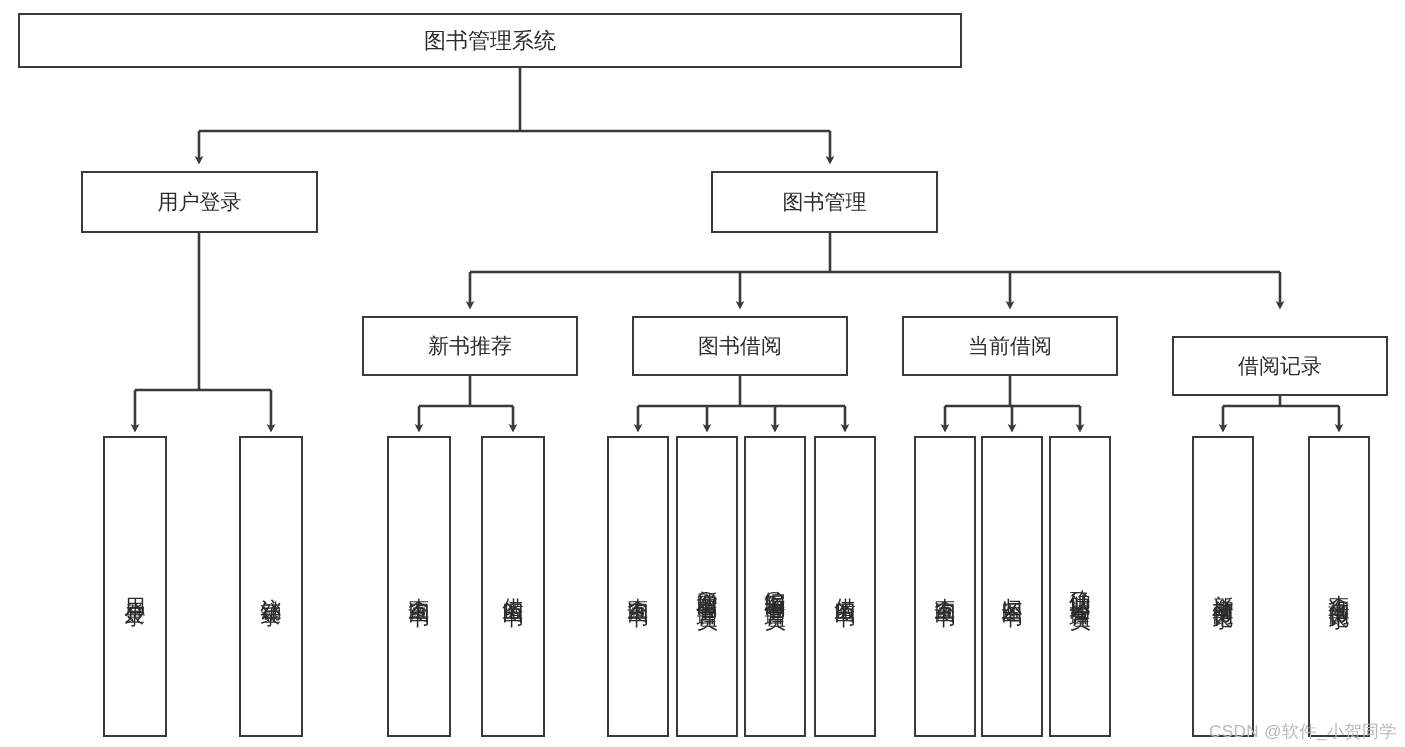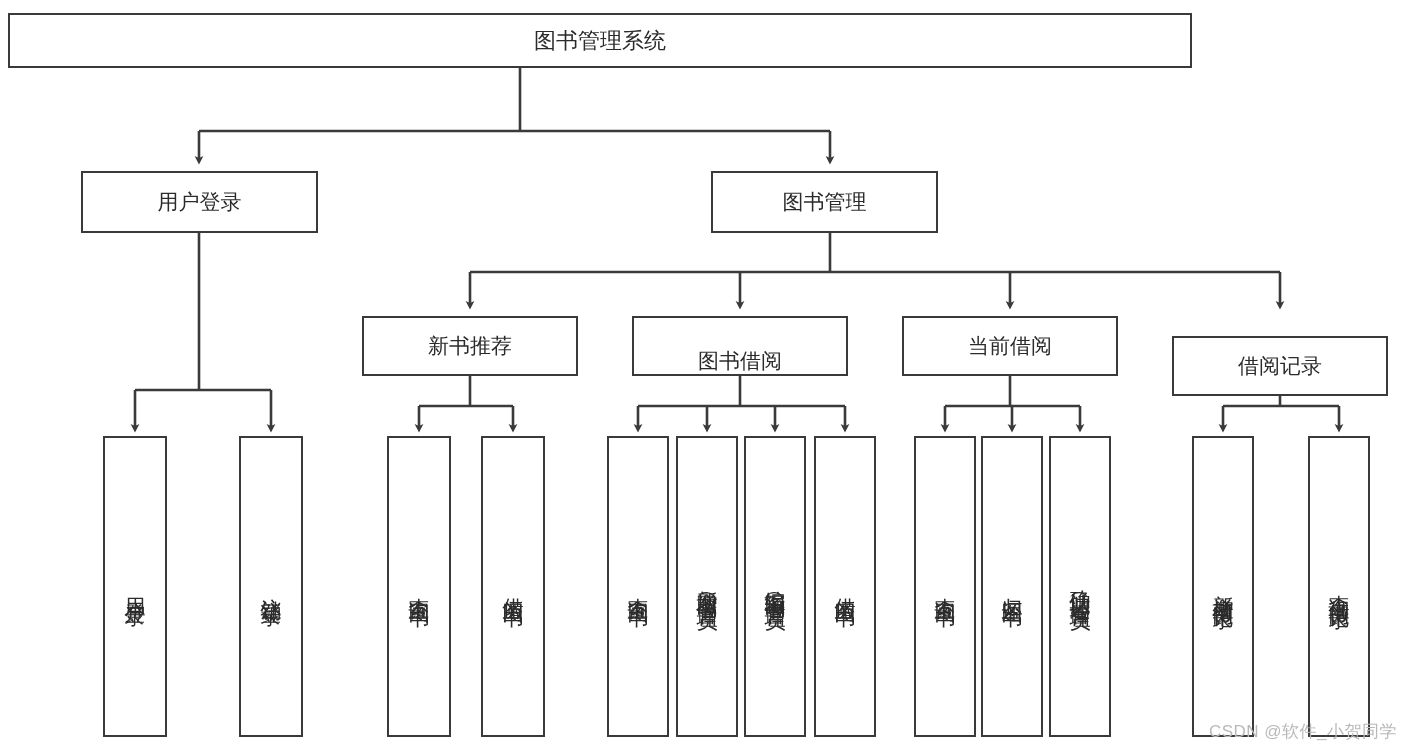--- a/index.html
+++ b/index.html
@@ -119,35 +119,35 @@
       <path d="M1012,406 L1012,428" marker-end="url(#arrow)"></path>
       <path d="M1080,406 L1080,428" marker-end="url(#arrow)"></path>
 
       <path d="M1280,376 L1280,406"></path>
       <path d="M1223,406 L1339,406"></path>
       <path d="M1223,406 L1223,428" marker-end="url(#arrow)"></path>
       <path d="M1339,406 L1339,428" marker-end="url(#arrow)"></path>
     </g>
   </svg>
 
-  <div class="node root horiz" style="left:8px; top:13px; width:1184px; height:55px;font-family:Liberation Serif, serif;">
+  <div class="node root horiz" style="left:18px; top:13px; width:944px; height:55px;font-family:Liberation Serif, serif;">
     <span class="label">图书管理系统</span>
   </div>
 
   <div class="node horiz" style="left:81px; top:171px; width:237px; height:62px;">
     <span class="label">用户登录</span>
   </div>
   <div class="node horiz" style="left:711px; top:171px; width:227px; height:62px;">
     <span class="label">图书管理</span>
   </div>
 
   <div class="node horiz" style="left:362px; top:316px; width:216px; height:60px;">
     <span class="label">新书推荐</span>
   </div>
-  <div class="node horiz" style="left:632px; top:316px; width:216px; height:60px;align-items:flex-end;">
+  <div class="node horiz" style="left:632px; top:316px; width:216px; height:60px;">
     <span class="label">图书借阅</span>
   </div>
   <div class="node horiz" style="left:902px; top:316px; width:216px; height:60px;">
     <span class="label">当前借阅</span>
   </div>
   <div class="node horiz" style="left:1172px; top:316px; width:216px; height:60px;margin-top:20px;">
     <span class="label">借阅记录</span>
   </div>
 
   <div class="node vert" style="left:103px; top:436px; width:64px; height:301px;">

